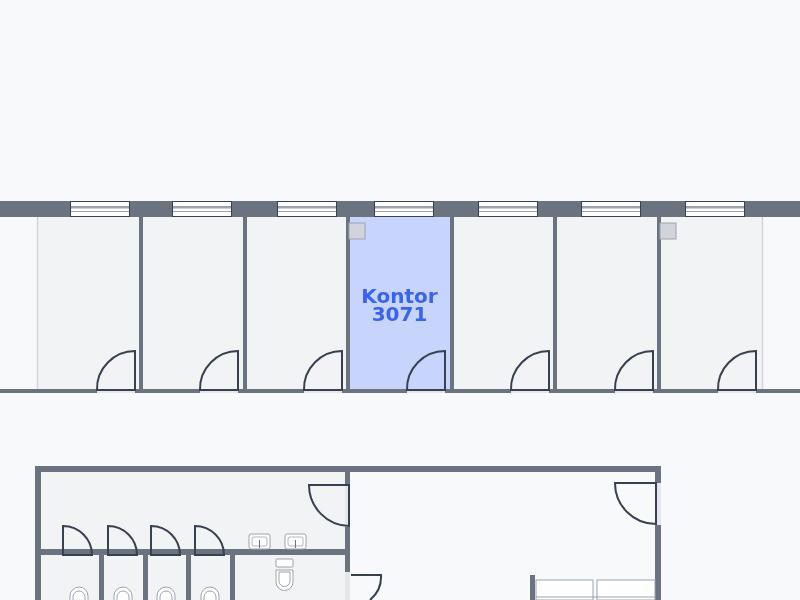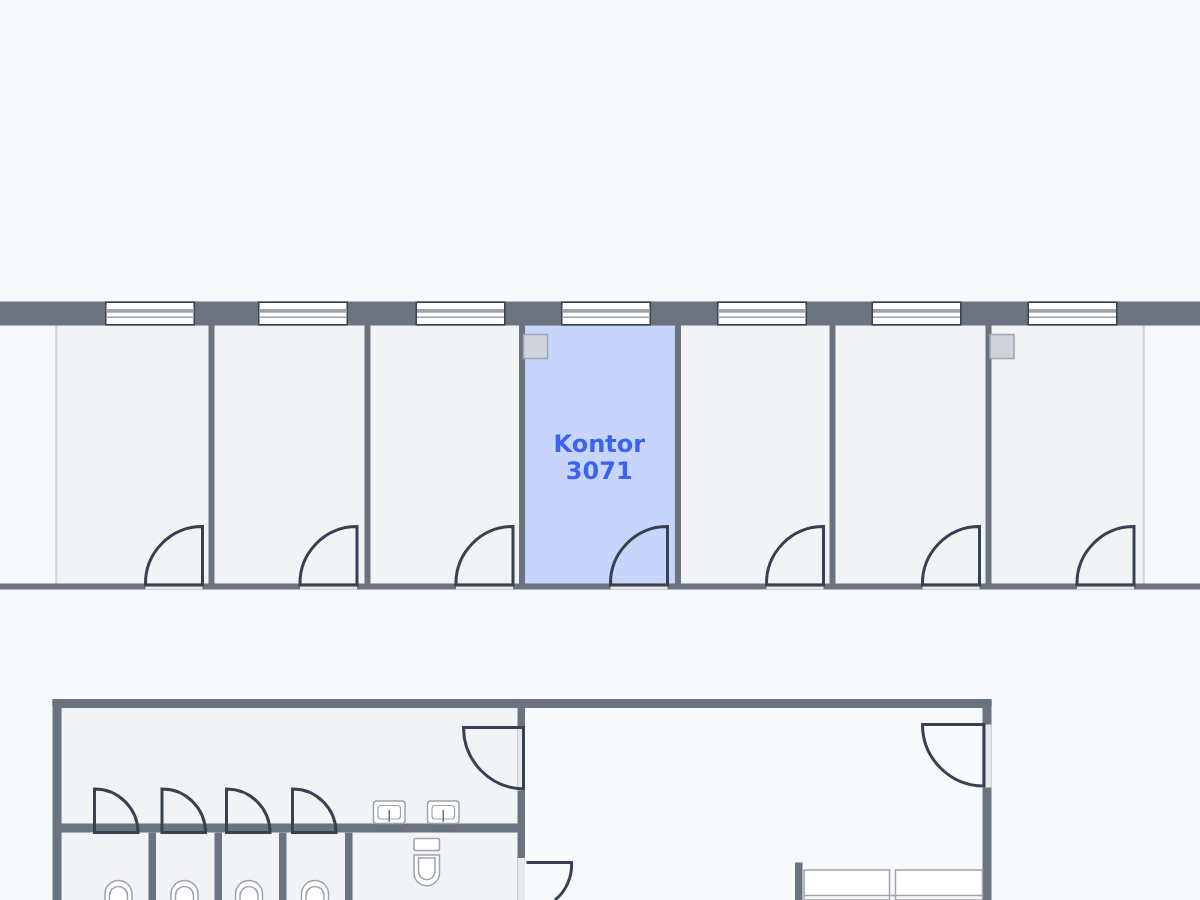--- a/index.html
+++ b/index.html
@@ -8,21 +8,21 @@
     background: #f8f9fb;
     font-family: "DejaVu Sans", sans-serif;
     position: relative;
   }
   svg.plan { position: absolute; left: 0; top: 0; }
   .room-label {
     position: absolute;
     left: 348px; top: 287px; width: 103px;
     text-align: center;
     font-weight: bold;
-    font-size: 16px;
+    font-size: 20px;
     line-height: 18px;
     color: #3a63f0;
   }
 </style>
 </head>
 <body>
 
 <svg class="plan" width="800" height="600" viewBox="0 0 800 600">
 
   <rect x="0" y="216" width="800" height="174" fill="#f8f9fb"></rect>

